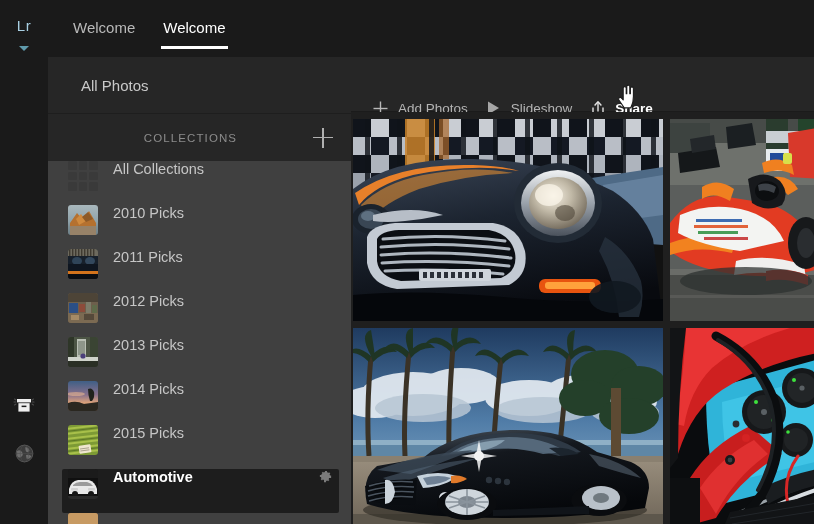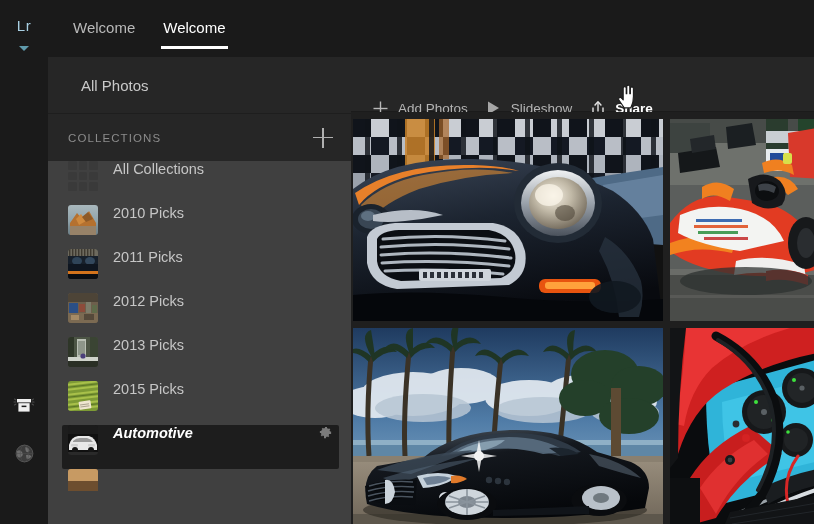--- a/index.html
+++ b/index.html
@@ -73,20 +73,21 @@
     height: 57px; display: flex; align-items: center;
     padding-left: 33px;
     font-size: 15px; color: #c9c9c9;
     border-bottom: 1px solid #1e1e1e;
     background: #262626;
   }
   .collections-head {
     height: 47px; display: flex; align-items: center;
     padding: 0 18px 0 20px;
     background: #262626;
+    text-align: center;
   }
   .collections-title {
     font-size: 11.5px; letter-spacing: 1.1px;
     color: #8c8c8c; font-weight: 400; flex: 1;
   }
   .plus-btn {
     width: 20px; height: 20px; position: relative; cursor: pointer; opacity: .85;
   }
   .plus-btn::before, .plus-btn::after {
     content: ""; position: absolute; background: #c9c9c9;
@@ -96,21 +97,21 @@
 
   .coll-list { padding: 0; }
   .coll-item {
     position: relative;
     height: 44px; display: flex; align-items: flex-start;
     margin: 0 12px 0 14px;
     padding-left: 6px;
     cursor: pointer;
     border-radius: 2px;
   }
-  .coll-item.selected { background: #1d1d1d; font-style: italic; }
+  .coll-item.selected { background: #1d1d1d; }
   .thumb {
     width: 30px; height: 30px; border-radius: 3px;
     flex: 0 0 30px; overflow: hidden; background: #3a3a3a;
   }
   .thumb svg { display: block; width: 100%; height: 100%; }
   .coll-label {
     margin-left: 15px; font-size: 14.5px; color: #c6c6c6; white-space: nowrap;
   }
   .coll-item.selected .coll-label { color: #ffffff; font-weight: bold; }
   .gear {
@@ -320,20 +321,39 @@
             <rect x="9" y="2" width="9" height="18" fill="#b9bfb4"></rect>
             <rect x="10" y="4" width="7" height="14" fill="#8e968a"></rect>
             <rect y="20" width="30" height="4" fill="#cfd3cb"></rect>
             <rect y="24" width="30" height="6" fill="#2a2f25"></rect>
             <circle cx="15" cy="19" r="2.6" fill="#4a3f7a"></circle>
           </svg>
         </span>
         <span class="coll-label">2013 Picks</span>
       </div>
 
+      <div class="coll-item">
+        <span class="thumb">
+          <svg viewBox="0 0 30 30">
+              <defs>
+                <linearGradient id="t14" x1="0" y1="0" x2="0" y2="1">
+            <stop offset="0" stop-color="#3f5f86"></stop>
+                  <stop offset="0.45" stop-color="#87708c"></stop>
+                  <stop offset="0.72" stop-color="#d9a07a"></stop>
+                  <stop offset="1" stop-color="#6f5a4c"></stop>
+                </linearGradient>
+              </defs>
+            <rect width="30" height="30" fill="url(#t14)"></rect>
+            <ellipse cx="8" cy="13" rx="9" ry="2" fill="#e8b68f" opacity="0.6"></ellipse>
+            <path d="M0 22 Q8 19 16 23 L30 21 L30 30 L0 30Z" fill="#2a2720"></path>
+            <path d="M20 8 Q24 6 26 11 Q27 16 24 20 L22 20 Q20 14 20 8Z" fill="#20221c"></path>
+          </svg>
+        </span>
+        <span class="coll-label">2014 Picks</span>
+      </div>
 
       <div class="coll-item">
         <span class="thumb">
           <svg viewBox="0 0 30 30">
             <rect width="30" height="30" fill="#7d9a35"></rect>
             <g stroke="#a8c04a" stroke-width="2">
               <line x1="-2" y1="4" x2="32" y2="0"></line>
                 <line x1="-2" y1="9" x2="32" y2="5"></line>
               <line x1="-2" y1="14" x2="32" y2="10"></line>
                 <line x1="-2" y1="19" x2="32" y2="15"></line>

